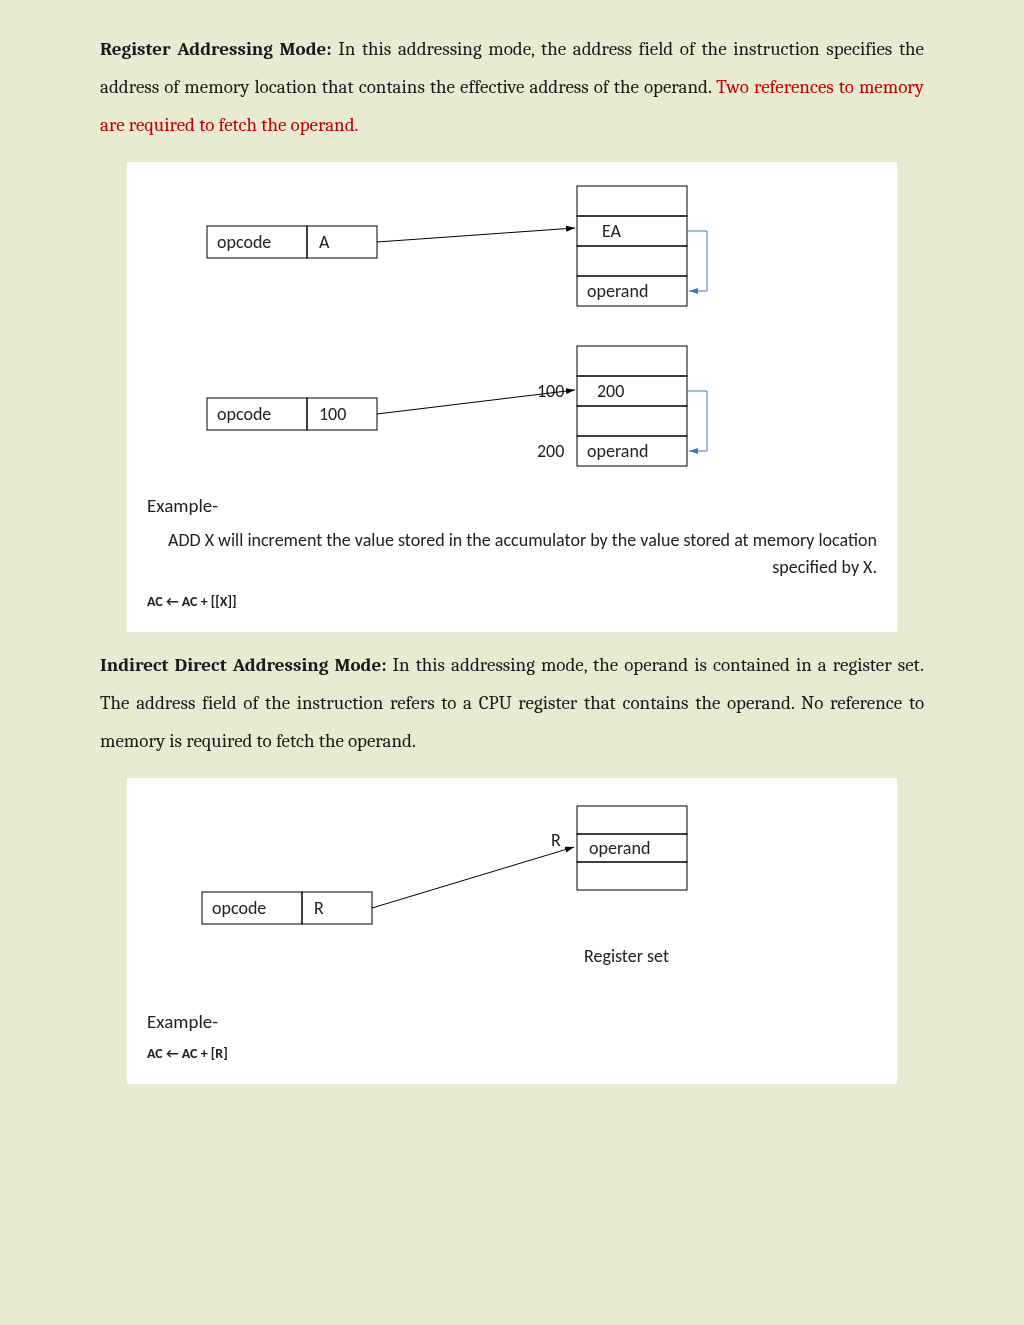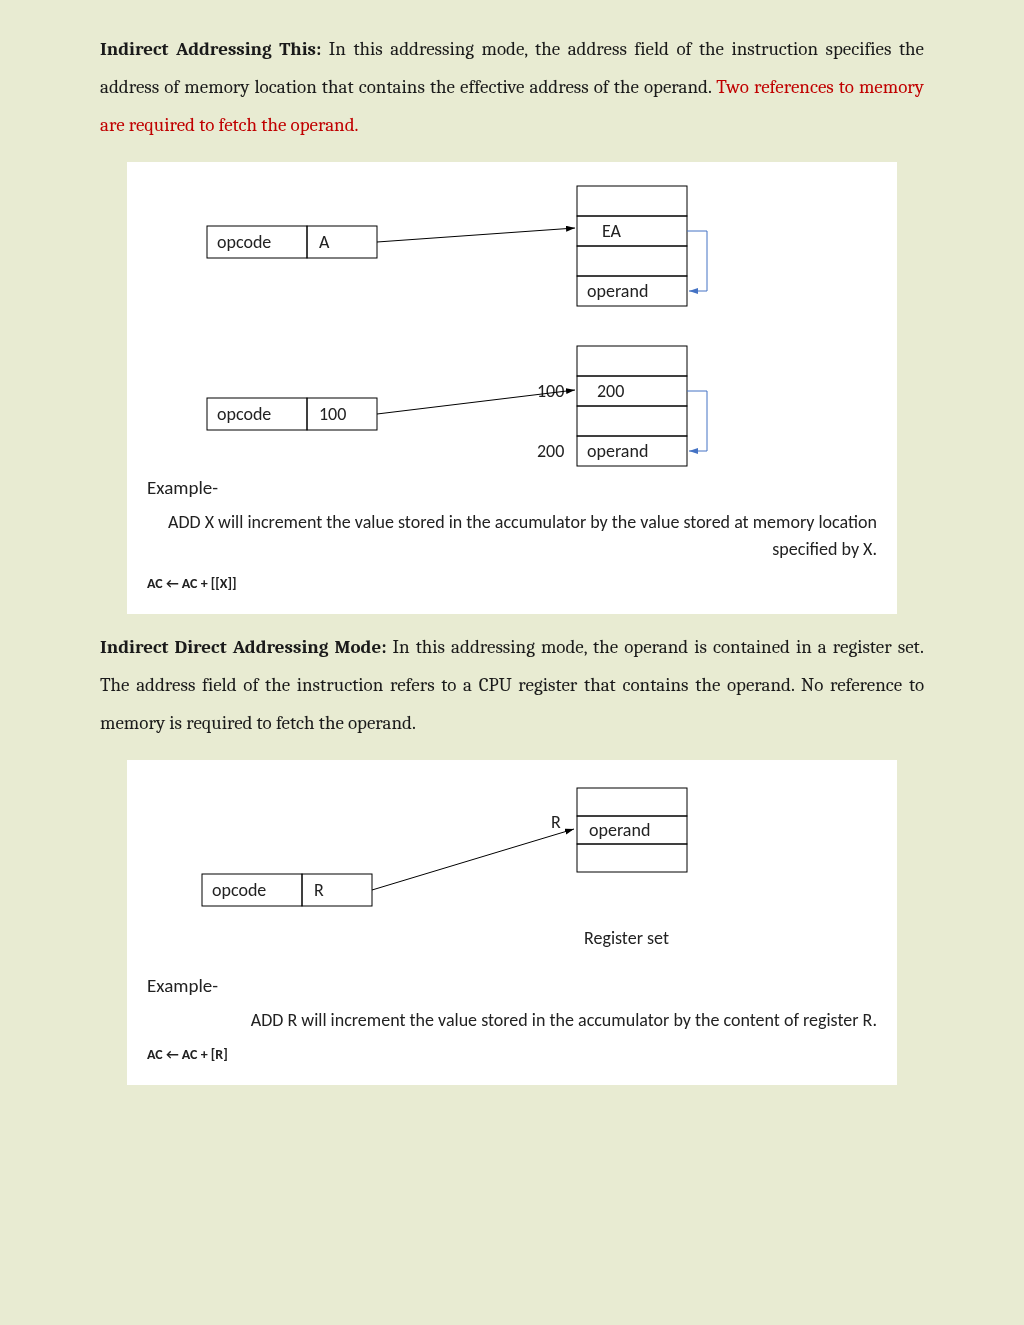--- a/index.html
+++ b/index.html
@@ -27,41 +27,41 @@
     margin: 0 auto 14px auto;
     padding: 14px 20px 22px 20px;
     font-family: Calibri, Arial, sans-serif;
     font-size: 18px;
     color: #222;
     position: relative;
     width: 770px;
     box-sizing: border-box;
   }
   .svgwrap { display:block; }
-  .example-heading { font-size: 19px; }
+  .example-heading { margin-top: 18px; font-size: 19px; }
   .example-body    { margin-top: 10px; font-size: 18px; line-height: 1.5; text-align: right; }
   .formula         { margin-top: 12px; font-size: 14px; font-weight: bold; }
   ul.notes {
     margin: 12px 0 0 28px;
     padding: 0;
   }
   ul.notes li {
     font-size: 18px;
     line-height: 1.5;
     margin-bottom: 4px;
   }
   svg text { font-family: Calibri, Arial, sans-serif; font-size: 18px; fill:#222; }
 </style>
 </head>
 <body>
 
 <div class="page">
 
   <p class="para">
-    <span class="bold">Indirect Addressing This:</span><span> In this addressing mode, the address field of the instruction specifies the address of memory location that contains the effective address of the operand. </span><span class="red">Two references to memory are required to fetch the operand.</span>
+    <span class="bold">Register Addressing Mode:</span><span> In this addressing mode, the address field of the instruction specifies the address of memory location that contains the effective address of the operand. </span><span class="red">Two references to memory are required to fetch the operand.</span>
   </p>
 
   <div class="figure">
     <svg class="svgwrap" width="730" height="300">
       <defs>
         <marker id="ah1" markerWidth="10" markerHeight="10" refX="9" refY="3" orient="auto">
           <path d="M0,0 L0,6 L9,3 z" fill="#000"></path>
         </marker>
         <marker id="ahBlue" markerWidth="10" markerHeight="10" refX="9" refY="3" orient="auto">
           <path d="M0,0 L0,6 L9,3 z" fill="#4472c4"></path>
@@ -131,18 +131,17 @@
       <rect x="430" y="70" width="110" height="28" fill="none" stroke="#000"></rect>
       <text x="442" y="62">operand</text>
 
       <line x1="225" y1="116" x2="427" y2="55" stroke="#000" marker-end="url(#ah2)"></line>
       <text x="404" y="54">R</text>
 
       <text x="437" y="170">Register set</text>
     </svg>
 
     <div class="example-heading">Example-</div>
-    <div class="example-body">ADD R will increment the value stored in the accumulator by the content of register R.</div>
     <div class="formula">AC ← AC + [R]</div>
 
   </div>
 
 </div>
 
 </body></html>

